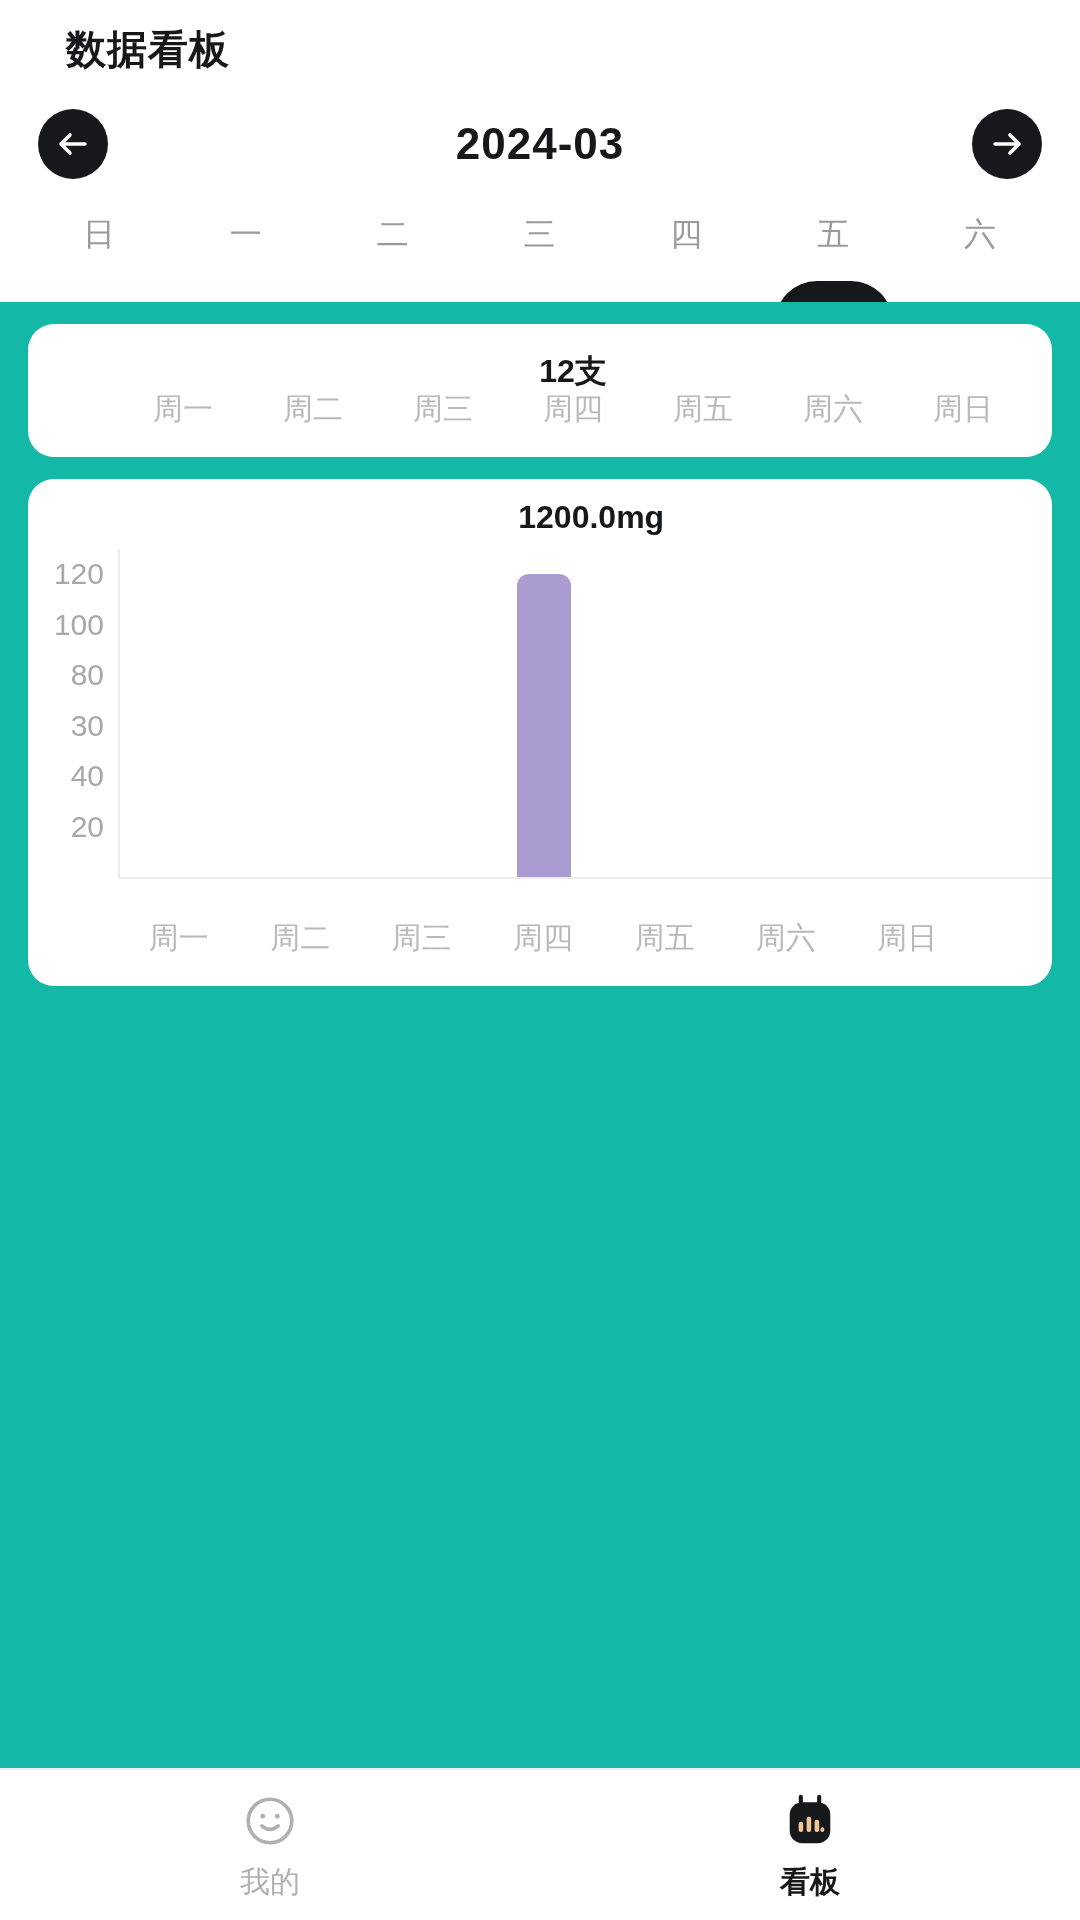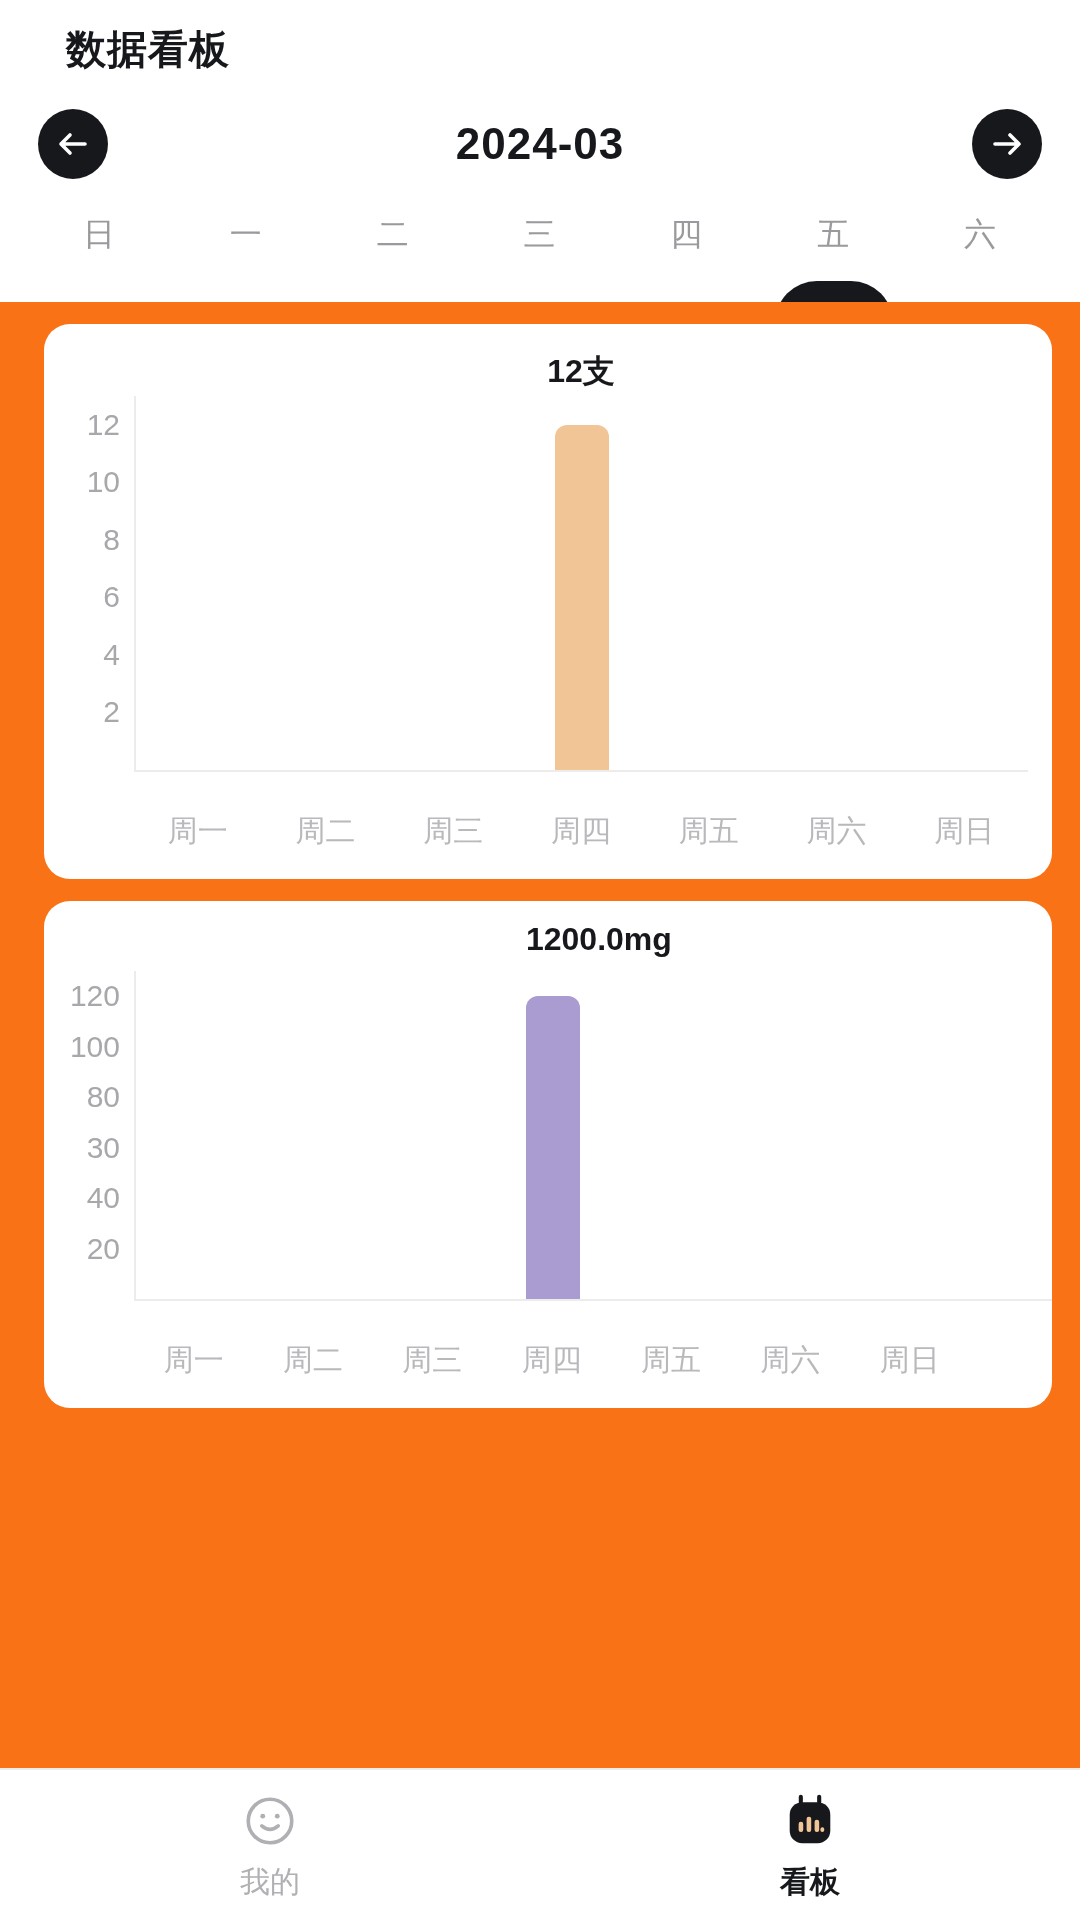--- a/index.html
+++ b/index.html
@@ -77,22 +77,22 @@
   .date-pill{
     width:118px;height:84px;
     border-radius:42px;
     background:#16181c;
   }
   .date-pill.empty{ background:transparent; }
 
   
   .body-area{
     flex:1 1 auto;
-    background:#f97316;
-    padding:0 0 0 16px;
+    background:#14b8a6;
+    padding:0 0 0 0;
     overflow:hidden;
   }
 
   .chart-card{
     background:#ffffff;
     border-radius:26px;
     margin:22px 28px 0 28px;
     padding:26px 24px 22px 24px;
     position:relative;
   }
@@ -263,30 +263,20 @@
         </div>
     </div>
 
   </div>
 
   <div class="body-area">
 
     <div class="chart-card">
       <div class="value-label" style="left:calc(66px + 24px + ((100% - 114px) * 0.5)); top:26px;">12支</div>
 
-      <div class="plot" style="height:376px; margin-top:46px;">
-        <div class="ytick" style="top: 7.69231%;">12</div>
-        <div class="ytick" style="top: 23.0769%;">10</div>
-        <div class="ytick" style="top: 38.4615%;">8</div>
-        <div class="ytick" style="top: 53.8462%;">6</div>
-        <div class="ytick" style="top: 69.2308%;">4</div>
-        <div class="ytick" style="top: 84.6154%;">2</div>
-
-        <div class="bar" style="left: 50%; width: 54px; height: 92.3077%; background: rgb(242, 197, 150);"></div>
-      </div>
 
       <div class="xaxis">
         <div class="xtick" style="left:7.14%;">周一</div>
         <div class="xtick" style="left:21.43%;">周二</div>
         <div class="xtick" style="left:35.71%;">周三</div>
         <div class="xtick" style="left:50%;">周四</div>
         <div class="xtick" style="left:64.29%;">周五</div>
         <div class="xtick" style="left:78.57%;">周六</div>
         <div class="xtick" style="left:92.86%;">周日</div>
       </div>

